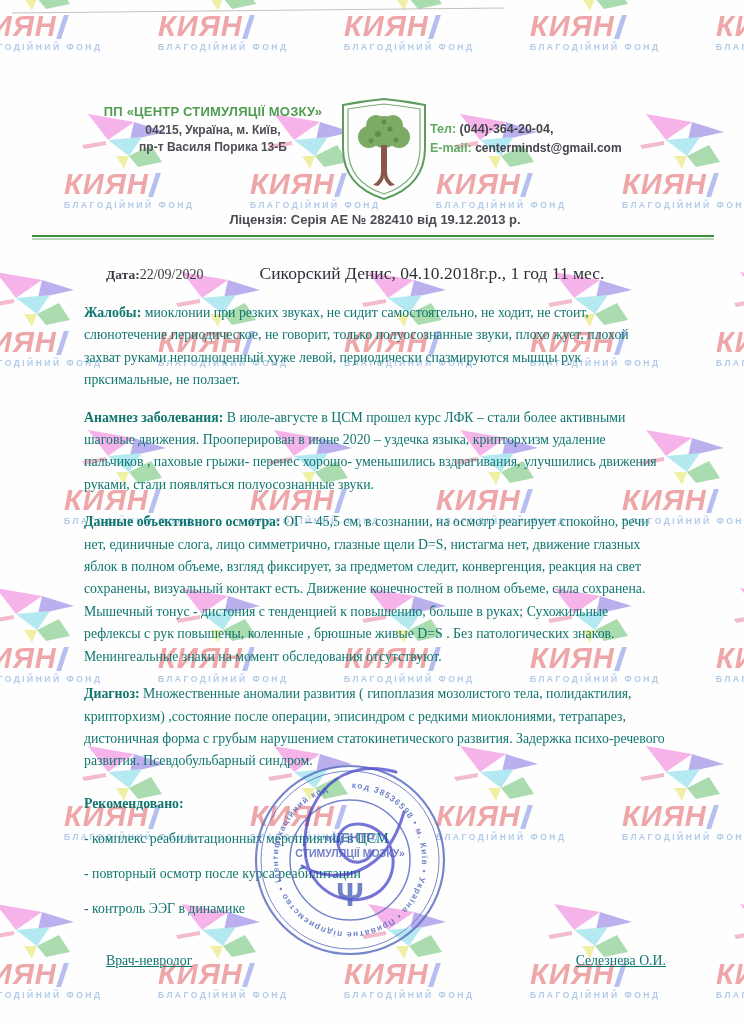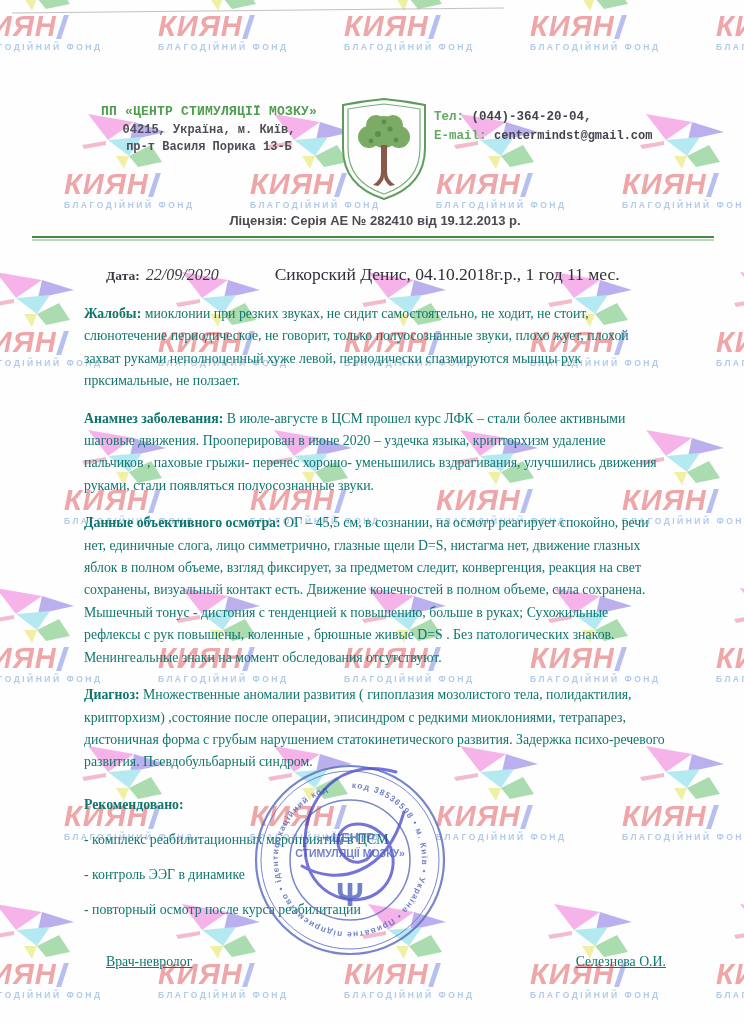--- a/index.html
+++ b/index.html
@@ -14,36 +14,36 @@
             display:flex;align-items:center;}
   .wm-slash{display:inline-block;width:5px;height:24px;margin-left:3px;
             background:rgba(95,115,225,.45);transform:skewX(-18deg);}
   .wm-sub{font-family:"Liberation Sans",sans-serif;font-weight:bold;font-size:8.5px;
           letter-spacing:2.5px;color:rgba(125,168,218,.6);margin-top:1px;white-space:nowrap;}
   
   .scan-line{position:absolute;left:12px;top:10px;width:492px;height:0;
              border-top:1px solid #9a9a9a;opacity:.6;transform:rotate(-0.6deg);z-index:2;}
   
   .content{position:absolute;inset:0;z-index:1;padding:0 78px 0 84px;box-sizing:border-box;}
-  .hdr{display:flex;justify-content:space-between;align-items:flex-start;margin-top:96px;
-       font-family:Liberation Mono, monospace;}
+  .hdr{display:flex;justify-content:center;align-items:flex-start;margin-top:96px;
+       font-family:Liberation Sans, sans-serif;}
   .hdr-left{width:250px;text-align:center;margin-top:8px;}
   .org-name{font-size:13px;font-weight:bold;color:#4f9d4f;letter-spacing:.2px;}
   .org-addr{font-size:12px;font-weight:bold;color:#4d4d55;line-height:1.45;margin-top:3px;}
-  .hdr-right{width:232px;margin-top:12px;font-size:12.5px;font-weight:bold;line-height:1.5;}
+  .hdr-right{width:232px;margin-top:24px;font-size:12.5px;font-weight:bold;line-height:1.5;}
   .lbl-green{color:#62ab62;font-weight:bold;}
   .val-dark{color:#44444c;font-weight:bold;}
   .email-val{font-size:12px;}
   .license{text-align:center;font-family:"Liberation Sans",sans-serif;font-weight:bold;
            font-size:13px;color:#4b4b52;margin-top:6px;}
   .rule{height:2px;background:#3f8f3f;box-shadow:0 3px 0 rgba(63,143,63,.35);
         margin:8px -48px 0 -52px;}
   .date-row{display:flex;align-items:baseline;margin:26px 0 0 22px;}
   .date-lbl{font-weight:bold;font-size:13.5px;}
-  .date-val{font-size:16px;margin-left:6px;font-style:italic;}
+  .date-val{font-size:14px;}
   .patient{font-size:17.5px;margin-left:56px;color:#2f2f38;}
   .body-text{margin-top:18px;font-size:13.8px;line-height:22.4px;color:#0f766e;}
   .para{margin:0 0 15px 0;}
   .para .lbl{font-weight:bold;}
   .rec-label{font-weight:bold;margin:20px 0 0 0;}
   .rec-item{margin-top:13px;line-height:22px;}
   .sig-row{display:flex;justify-content:space-between;margin:30px 0 0 22px;text-decoration:underline;}
   .doctor-name{}
   
   .stamp{position:absolute;left:244px;top:754px;z-index:3;opacity:.82;}
@@ -600,22 +600,22 @@
         <span class="lbl">Данные объективного осмотра:</span>
         <span>ОГ – 45,5 см, в сознании, на осмотр реагирует спокойно, речи нет, единичные слога,  лицо симметрично, глазные щели  D=S, нистагма нет, движение глазных яблок в полном объеме, взгляд фиксирует, за предметом следит, конвергенция, реакция на свет сохранены, визуальный контакт есть.  Движение  конечностей в полном объеме, сила сохранена. Мышечный тонус  - дистония с тенденцией к повышению, больше в руках; Сухожильные рефлексы с рук повышены, коленные , брюшные живые  D=S . Без патологических знаков. Менингеальные знаки на момент обследования отсутствуют.</span>
       </p>
       <p class="para">
         <span class="lbl">Диагноз:</span>
         <span>Множественные аномалии развития ( гипоплазия мозолистого тела, полидактилия, крипторхизм) ,состояние после операции,  эписиндром с редкими  миоклониями, тетрапарез, дистоничная форма с грубым нарушением статокинетического развития. Задержка психо-речевого развития. Псевдобульбарный синдром.</span>
       </p>
 
       <div class="rec-label">Рекомендовано:</div>
       <div class="rec-item">- комплекс реабилитационных мероприятий в ЦСМ</div>
+      <div class="rec-item">- повторный осмотр после курса реабилитации</div>
       <div class="rec-item">- контроль ЭЭГ в динамике</div>
-      <div class="rec-item">- повторный осмотр после курса реабилитации</div>
 
       <div class="sig-row">
         <span>Врач-невролог</span>
         <span class="doctor-name">Селезнева О.И.</span>
       </div>
     </div>
   </div>
 
   <div class="stamp">
     <svg width="212" height="212" viewBox="0 0 212 212">

